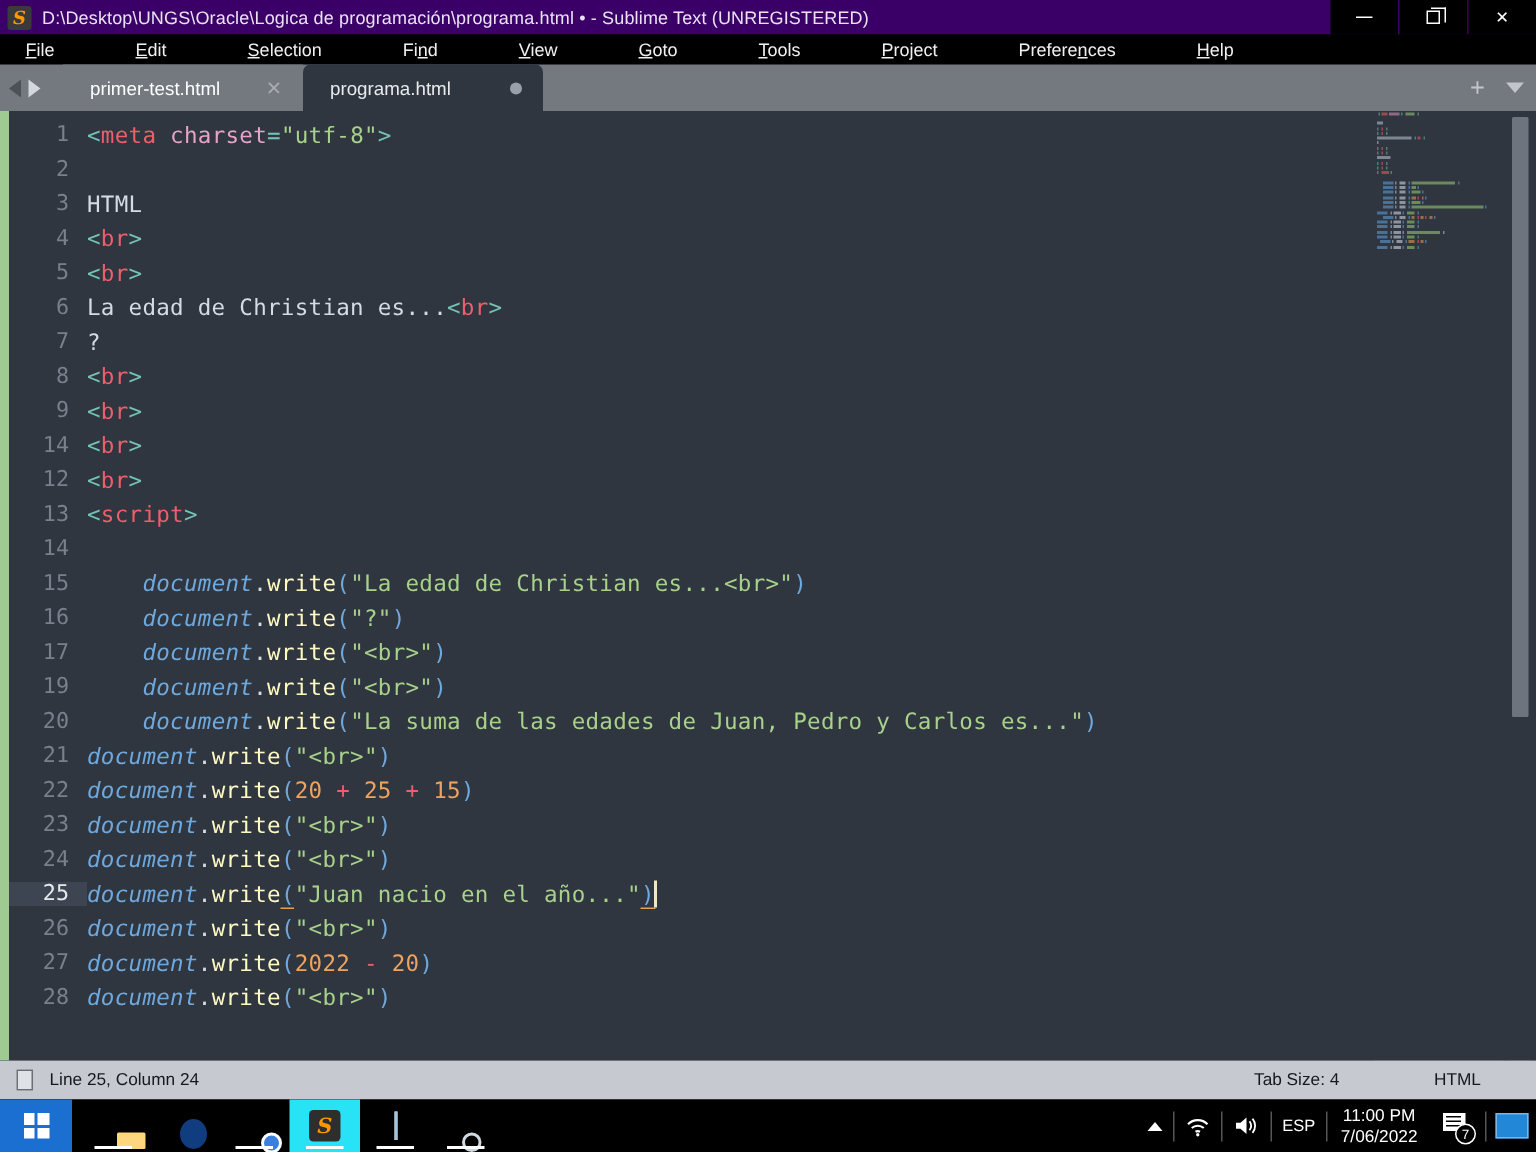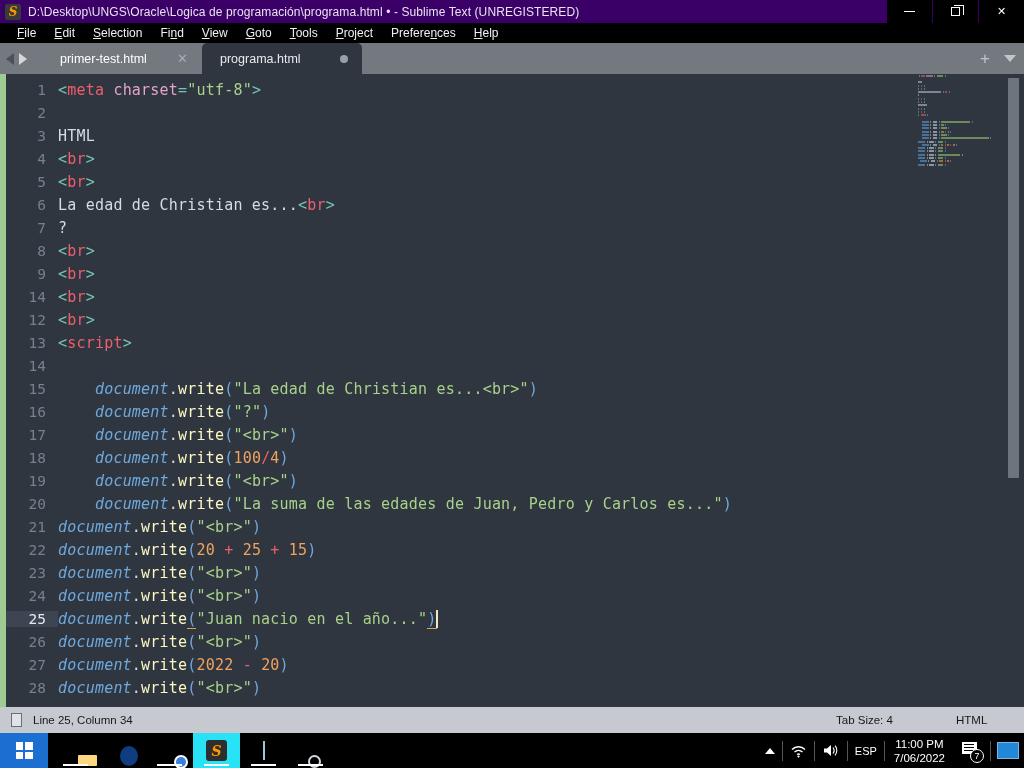--- a/index.html
+++ b/index.html
@@ -39,21 +39,21 @@
   .wb-min { width: 11px; height: 1px; background: #fff; display: block; }
   .wb-max { width: 9px; height: 9px; border: 1px solid #fff; position: relative; }
   .wb-max::after {
     content: ""; position: absolute; left: 2px; top: -3px;
     width: 9px; height: 9px; border: 1px solid #fff; border-bottom: none; border-left: none;
   }
 
   
   .menubar {
     position: absolute; top: 23px; left: 0; width: 1024px; height: 20px;
-    background: #000; display: flex; align-items: center; padding-left: 8px;
+    background: #000; display: flex; align-items: center; padding-left: 8px; gap: 36px;
   }
   .menu-item {
     color: #f0f0f0; font-size: 12px; padding: 0 9px; line-height: 20px;
     white-space: nowrap;
   }
   .menu-item u { text-decoration: underline; }
 
   
   .tabbar {
     position: absolute; top: 43px; left: 0; width: 1024px; height: 31px;
@@ -346,21 +346,20 @@
         <div class="line"><div class="gutter">7</div><div class="code"><span class="t-plain">?</span></div></div>
         <div class="line"><div class="gutter">8</div><div class="code"><span class="t-punct">&lt;</span><span class="t-tag">br</span><span class="t-punct">&gt;</span></div></div>
         <div class="line"><div class="gutter">9</div><div class="code"><span class="t-punct">&lt;</span><span class="t-tag">br</span><span class="t-punct">&gt;</span></div></div>
         <div class="line"><div class="gutter">14</div><div class="code"><span class="t-punct">&lt;</span><span class="t-tag">br</span><span class="t-punct">&gt;</span></div></div>
         <div class="line"><div class="gutter">12</div><div class="code"><span class="t-punct">&lt;</span><span class="t-tag">br</span><span class="t-punct">&gt;</span></div></div>
         <div class="line"><div class="gutter">13</div><div class="code"><span class="t-punct">&lt;</span><span class="t-tag">script</span><span class="t-punct">&gt;</span></div></div>
         <div class="line"><div class="gutter">14</div><div class="code"></div></div>
         <div class="line"><div class="gutter">15</div><div class="code"><span class="t-plain">    </span><span class="t-obj">document</span><span class="t-dot">.</span><span class="t-prop">write</span><span class="t-paren">(</span><span class="t-str">"La edad de Christian es...&lt;br&gt;"</span><span class="t-paren">)</span></div></div>
         <div class="line"><div class="gutter">16</div><div class="code"><span class="t-plain">    </span><span class="t-obj">document</span><span class="t-dot">.</span><span class="t-prop">write</span><span class="t-paren">(</span><span class="t-str">"?"</span><span class="t-paren">)</span></div></div>
         <div class="line"><div class="gutter">17</div><div class="code"><span class="t-plain">    </span><span class="t-obj">document</span><span class="t-dot">.</span><span class="t-prop">write</span><span class="t-paren">(</span><span class="t-str">"&lt;br&gt;"</span><span class="t-paren">)</span></div></div>
-        <div class="line"><div class="gutter">18</div><div class="code"><span class="t-plain">    </span><span class="t-obj">document</span><span class="t-dot">.</span><span class="t-prop">write</span><span class="t-paren">(</span><span class="t-num">100</span><span class="t-op">/</span><span class="t-num">4</span><span class="t-paren">)</span></div></div>
         <div class="line"><div class="gutter">19</div><div class="code"><span class="t-plain">    </span><span class="t-obj">document</span><span class="t-dot">.</span><span class="t-prop">write</span><span class="t-paren">(</span><span class="t-str">"&lt;br&gt;"</span><span class="t-paren">)</span></div></div>
         <div class="line"><div class="gutter">20</div><div class="code"><span class="t-plain">    </span><span class="t-obj">document</span><span class="t-dot">.</span><span class="t-prop">write</span><span class="t-paren">(</span><span class="t-str">"La suma de las edades de Juan, Pedro y Carlos es..."</span><span class="t-paren">)</span></div></div>
         <div class="line"><div class="gutter">21</div><div class="code"><span class="t-obj">document</span><span class="t-dot">.</span><span class="t-prop">write</span><span class="t-paren">(</span><span class="t-str">"&lt;br&gt;"</span><span class="t-paren">)</span></div></div>
         <div class="line"><div class="gutter">22</div><div class="code"><span class="t-obj">document</span><span class="t-dot">.</span><span class="t-prop">write</span><span class="t-paren">(</span><span class="t-num">20</span><span class="t-plain"> </span><span class="t-op">+</span><span class="t-plain"> </span><span class="t-num">25</span><span class="t-plain"> </span><span class="t-op">+</span><span class="t-plain"> </span><span class="t-num">15</span><span class="t-paren">)</span></div></div>
         <div class="line"><div class="gutter">23</div><div class="code"><span class="t-obj">document</span><span class="t-dot">.</span><span class="t-prop">write</span><span class="t-paren">(</span><span class="t-str">"&lt;br&gt;"</span><span class="t-paren">)</span></div></div>
         <div class="line"><div class="gutter">24</div><div class="code"><span class="t-obj">document</span><span class="t-dot">.</span><span class="t-prop">write</span><span class="t-paren">(</span><span class="t-str">"&lt;br&gt;"</span><span class="t-paren">)</span></div></div>
         <div class="line current"><div class="gutter">25</div><div class="code"><span class="t-obj">document</span><span class="t-dot">.</span><span class="t-prop">write</span><span class="t-paren bracket-match">(</span><span class="t-str">"Juan nacio en el año..."</span><span class="t-paren bracket-match">)</span><span class="caret"></span></div></div>
         <div class="line"><div class="gutter">26</div><div class="code"><span class="t-obj">document</span><span class="t-dot">.</span><span class="t-prop">write</span><span class="t-paren">(</span><span class="t-str">"&lt;br&gt;"</span><span class="t-paren">)</span></div></div>
         <div class="line"><div class="gutter">27</div><div class="code"><span class="t-obj">document</span><span class="t-dot">.</span><span class="t-prop">write</span><span class="t-paren">(</span><span class="t-num">2022</span><span class="t-plain"> </span><span class="t-op">-</span><span class="t-plain"> </span><span class="t-num">20</span><span class="t-paren">)</span></div></div>
         <div class="line"><div class="gutter">28</div><div class="code"><span class="t-obj">document</span><span class="t-dot">.</span><span class="t-prop">write</span><span class="t-paren">(</span><span class="t-str">"&lt;br&gt;"</span><span class="t-paren">)</span></div></div>
@@ -547,21 +546,21 @@
         <span class="mm-seg" style="width: 1px; background: rgb(74, 113, 150);"></span>
         <span class="mm-seg" style="width: 5.4px; background: rgb(109, 138, 92);"></span>
         <span class="mm-seg" style="width: 1px; background: rgb(74, 113, 150);"></span>
       </div>
     </div>
   <div class="scrolltrack"></div>
   <div class="scrollthumb"></div>
 
   <div class="statusbar">
     <div class="sb-icon"></div>
-    <div class="sb-text">Line 25, Column 34</div>
+    <div class="sb-text">Line 25, Column 24</div>
     <div class="sb-tab">Tab Size: 4</div>
     <div class="sb-syntax">HTML</div>
   </div>
 
   <div class="taskbar">
     <div class="start-btn">
       <span class="win-logo">
         <span></span>
           <span></span>
           <span></span>

